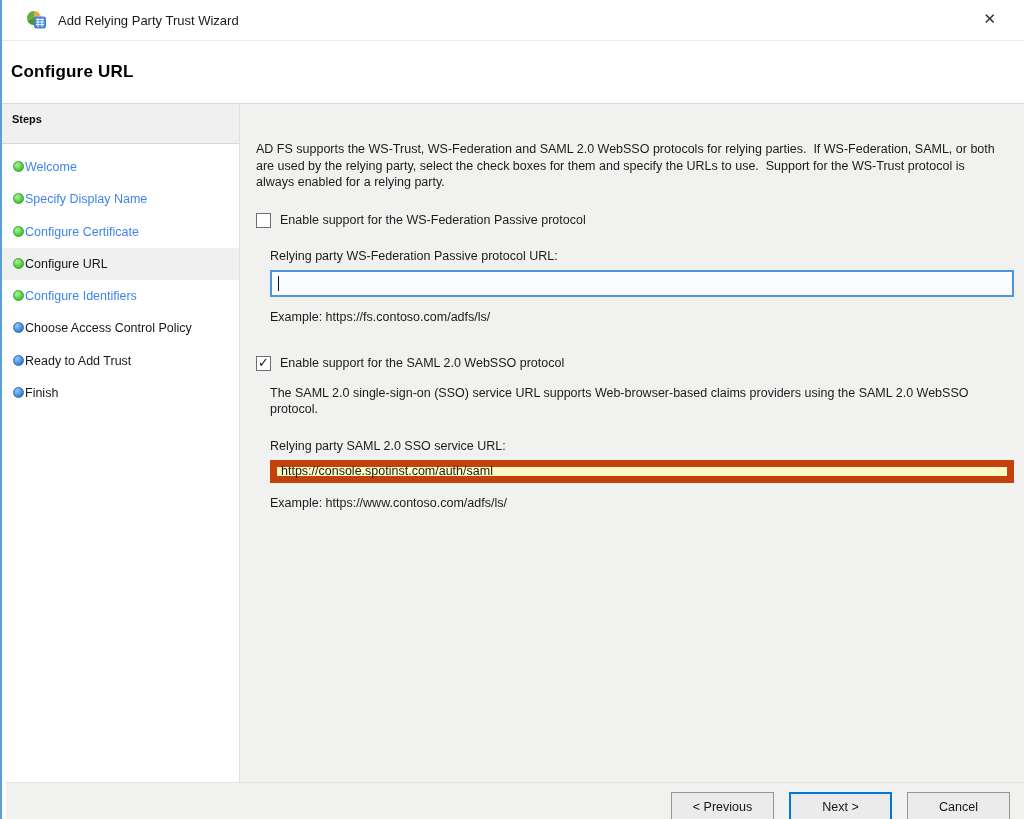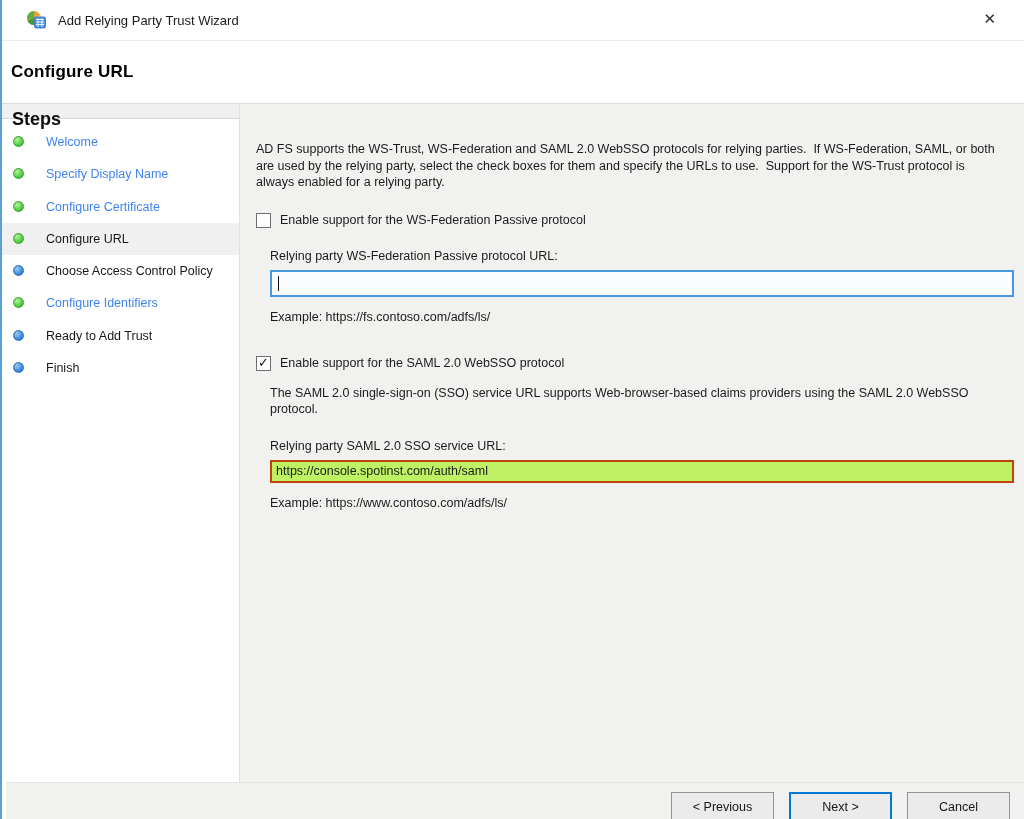--- a/index.html
+++ b/index.html
@@ -16,24 +16,24 @@
   .win-title { font-size:13px; margin-left:9px; color:#1a1a1a; }
   .close-btn { position:absolute; right:28px; top:11px; font-size:15px; line-height:15px;
                color:#2b2b2b; cursor:pointer; }
   
   .pagehead { height:61px; display:flex; align-items:center; padding-left:9px; background:#fff; }
   .pagehead h1 { margin:0; font-size:17px; font-weight:bold; color:#000; letter-spacing:.2px; }
   
   .main { position:absolute; top:103px; bottom:37px; left:0; right:0; display:flex;
           border-top:1px solid #dcdcdc; }
   .sidebar { width:238px; flex:none; background:#fff; border-right:1px solid #e0e0e0; }
-  .steps-header { height:15px; line-height:30px; background:#f0f0f0; border-bottom:1px solid #d8d8d8;
-                  font-weight:bold; font-size:18px; padding-left:10px; color:#0d0d0d; }
+  .steps-header { height:40px; line-height:30px; background:#f0f0f0; border-bottom:1px solid #d8d8d8;
+                  font-weight:bold; font-size:11px; padding-left:10px; color:#0d0d0d; }
   .steps-list { padding-top:7px; }
-  .step { display:flex; align-items:flex-start; gap:22px; padding:8px 8px 8px 11px;
+  .step { display:flex; align-items:flex-start; gap:1px; padding:8px 8px 8px 11px;
           font-size:12.5px; line-height:1.3; }
   .step .bullet { width:11px; height:11px; border-radius:50%; margin-top:2px; flex:none; }
   .step.done .bullet, .step.current .bullet {
     background:radial-gradient(circle at 35% 30%, #b5f09b, #41c437 72%);
     border:1px solid #33a42b; }
   .step.todo .bullet {
     background:radial-gradient(circle at 35% 30%, #9dc8f3, #2f7fd6 72%);
     border:1px solid #2a6fc0; }
   .step.done .lbl { color:#4084ef; cursor:pointer; }
   .step.current { background:#f0f0f0; }
@@ -46,21 +46,21 @@
   .cbrow.group2 { margin-top:32px; }
   .checkbox { width:15px; height:15px; background:#fff; border:1px solid #6e6e6e; flex:none;
               display:flex; align-items:center; justify-content:center;
               font-size:13px; font-weight:bold; color:#111; cursor:pointer; }
   .checkbox .mark { display:none; margin-top:-2px; }
   .checkbox.checked .mark { display:block; }
   .cblabel { cursor:default; }
   .sub { margin-left:14px; }
   .desc { margin:14px 0 0 0; line-height:1.32; max-width:747px; white-space:pre-wrap; }
   .fieldlabel { margin:21px 0 0 0; }
-  .textbox { margin-top:7px; width:744px; height:23px; background:#bef264; border:2px solid #c2410c;
+  .textbox { margin-top:7px; width:744px; height:23px; background:#fef9c3; border:7px solid #c2410c;
              display:flex; align-items:center; padding:0 4px; font-size:12.5px; cursor:text; }
   .textbox.focused { border:2px solid #4a97dd; height:27px; background:#fbfcfd; }
   .caret { width:1px; height:15px; background:#111; margin-left:2px; animation:blink 1.06s steps(1) infinite; }
   @keyframes blink { 50% { opacity:0; } }
   .example { margin:13px 0 0 0; }
   
   .buttonbar { position:absolute; left:4px; right:0; bottom:0; height:37px; background:#f1f1ef;
                border-top:1px solid #e4e3e1; display:flex; justify-content:flex-end;
                gap:15px; padding:9px 14px 0 0; overflow:hidden; }
   .btn { width:103px; height:30px; flex:none; font-family:inherit; font-size:12.5px; color:#161616;
@@ -102,27 +102,27 @@
           <span class="lbl">Specify Display Name</span>
         </div>
         <div class="step done">
           <span class="bullet"></span>
           <span class="lbl">Configure Certificate</span>
         </div>
         <div class="step current">
           <span class="bullet"></span>
           <span class="lbl">Configure URL</span>
         </div>
+        <div class="step done">
+          <span class="bullet"></span>
+          <span class="lbl">Configure Identifiers</span>
+        </div>
         <div class="step todo">
           <span class="bullet"></span>
           <span class="lbl">Choose Access Control Policy</span>
-        </div>
-        <div class="step done">
-          <span class="bullet"></span>
-          <span class="lbl">Configure Identifiers</span>
         </div>
         <div class="step todo">
           <span class="bullet"></span>
           <span class="lbl">Ready to Add Trust</span>
         </div>
         <div class="step todo">
           <span class="bullet"></span>
           <span class="lbl">Finish</span>
         </div>
       </div>

